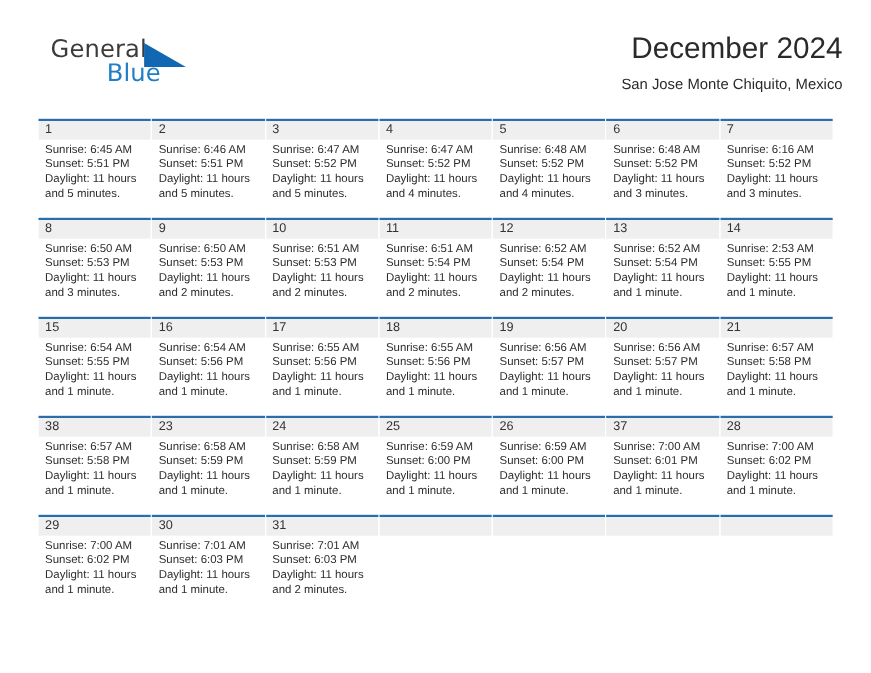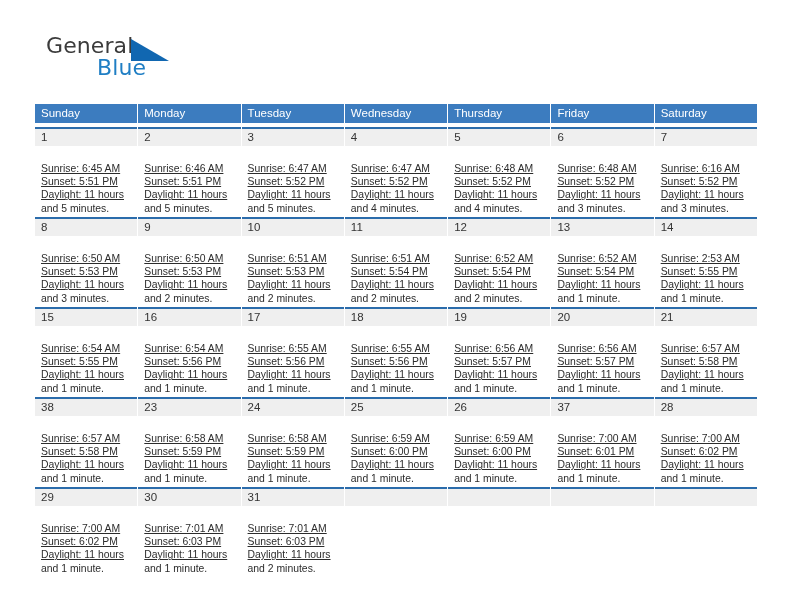--- a/index.html
+++ b/index.html
@@ -132,55 +132,49 @@
   .cell .daynum-band {
     background: #efefef;
     height: 17px;
     line-height: 17px;
     font-size: 11.5px;
     color: #333333;
     padding-left: 6px;
     box-sizing: border-box;
   }
   .cell .info {
-    padding: 16px 4px 0 6px;
+    padding: 3px 4px 0 6px;
     font-size: 10.4px;
     line-height: 13.2px;
     color: #2c2c2c;
-    text-decoration: underline;
   }
   .cell .info div { white-space: nowrap; }
   .cell.empty .daynum-band { color: transparent; }
 </style>
 </head>
 <body>
 
 <div class="page">
 
   <div class="header">
 
     <div class="brand">
       <span class="brand-general">General</span>
       <span class="brand-triangle"></span>
       <span class="brand-blue">Blue</span>
     </div>
 
+    <div class="titles">
+      <div class="cal-title">December 2024</div>
+      <div class="cal-subtitle">San Jose Monte Chiquito, Mexico</div>
+    </div>
 
   </div>
 
   <div class="calendar">
-    <div class="week-head">
-      <div class="dayname">Sunday</div>
-      <div class="dayname">Monday</div>
-      <div class="dayname">Tuesday</div>
-      <div class="dayname">Wednesday</div>
-      <div class="dayname">Thursday</div>
-      <div class="dayname">Friday</div>
-      <div class="dayname">Saturday</div>
-    </div>
 
     <div id="weeks-container">
         <div class="week">
           <div class="cell">
             <div class="daynum-band">1</div>
             <div class="info">
               <div>Sunrise: 6:45 AM</div>
               <div>Sunset: 5:51 PM</div>
               <div>Daylight: 11 hours</div>
               <div>and 5 minutes.</div>

